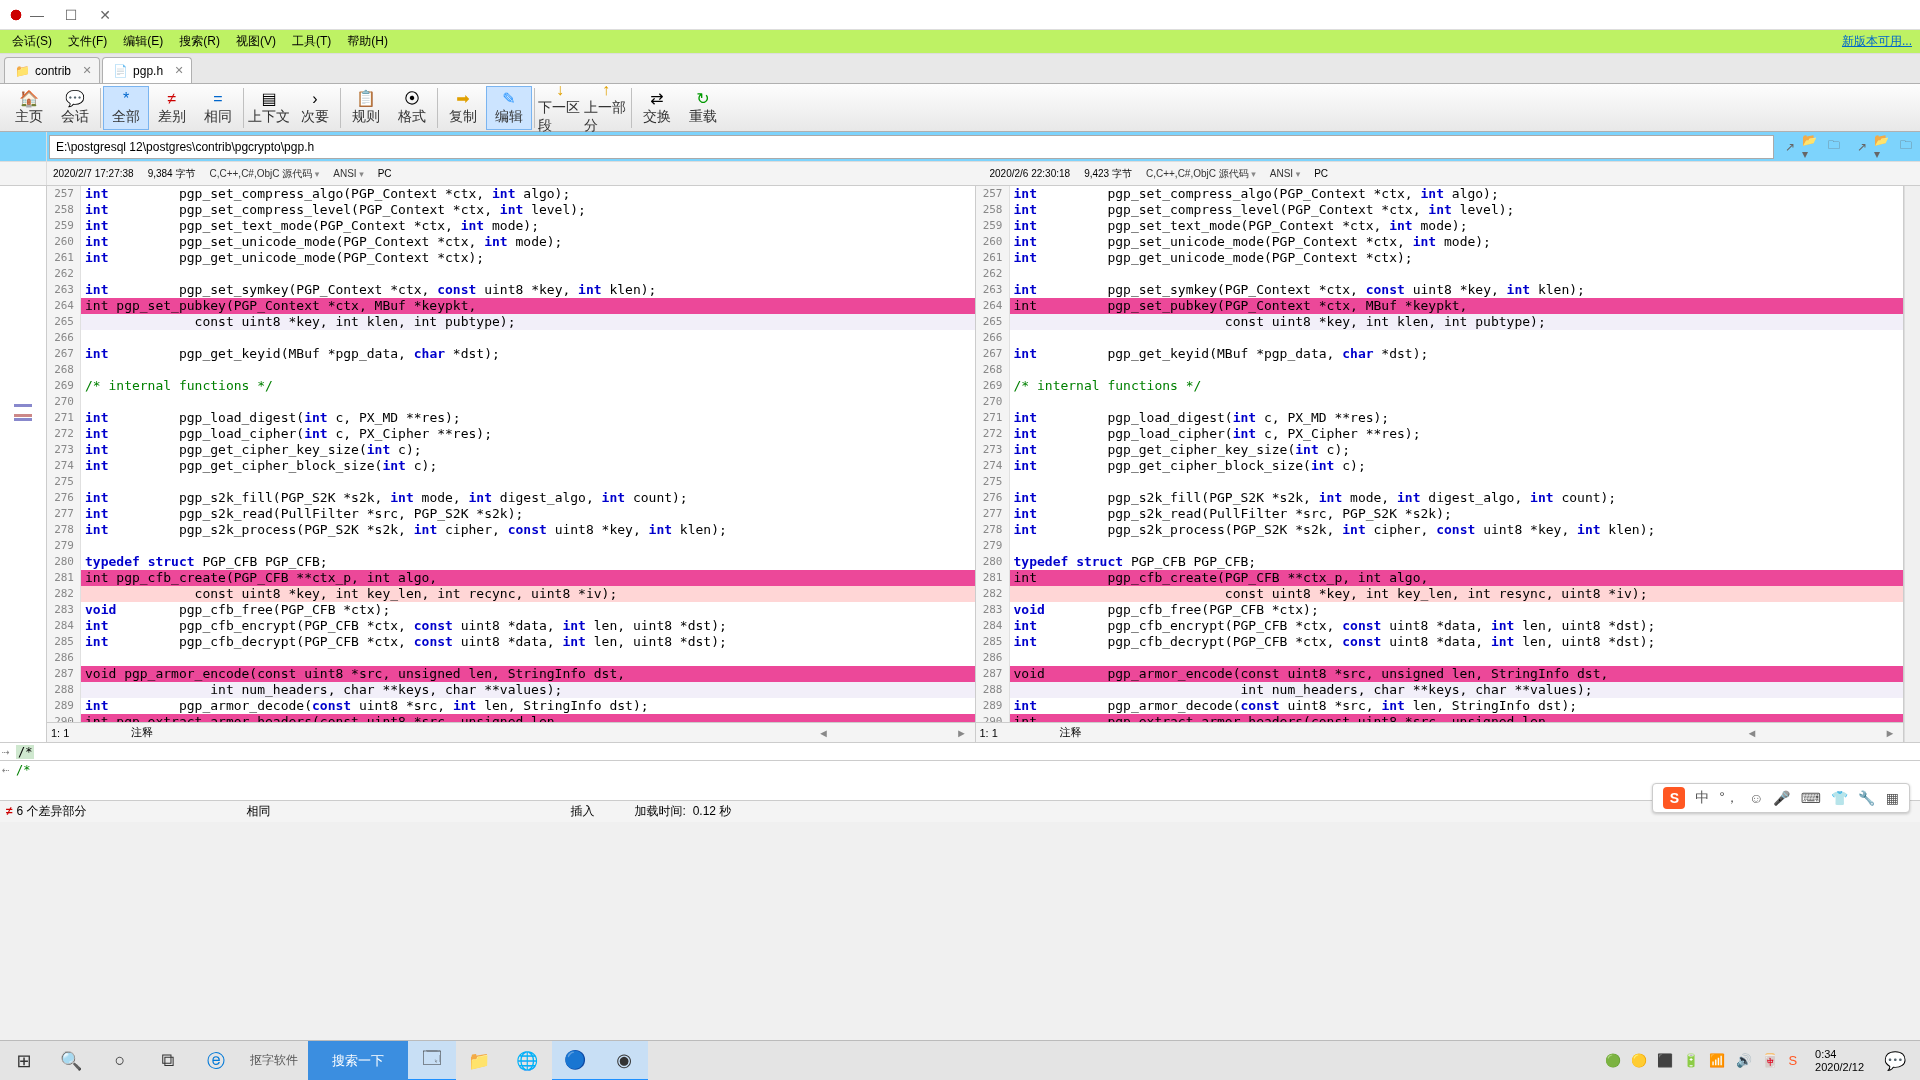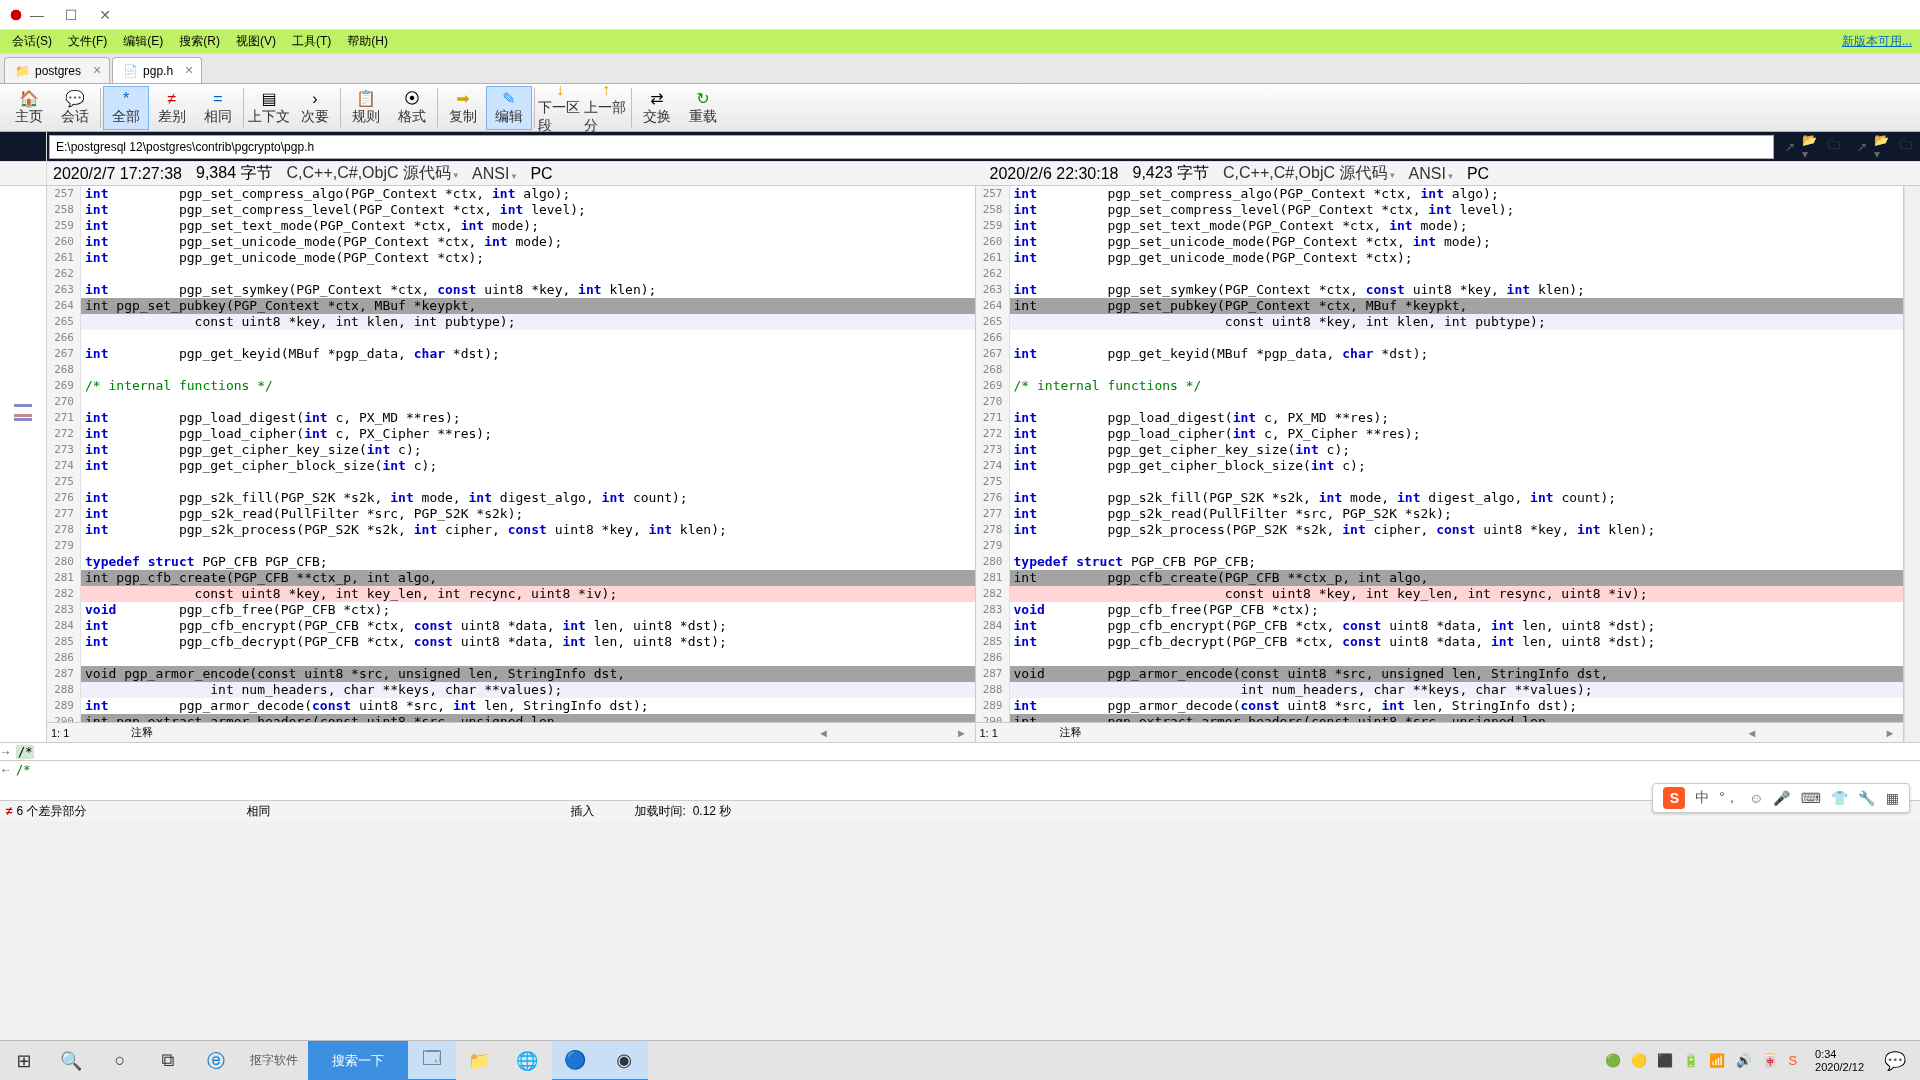--- a/index.html
+++ b/index.html
@@ -17,39 +17,39 @@
 .tab { display: flex; align-items: center; height: 26px; padding: 0 28px 0 10px; background: #f4f4f4; border: 1px solid #b0b0b0; border-bottom: none; border-radius: 4px 4px 0 0; margin-right: 2px; position: relative; }
 .tab.active { background: #fff; }
 .tab .tab-icon { width: 14px; height: 14px; margin-right: 6px; }
 .tab .tab-close { position: absolute; right: 6px; top: 6px; width: 12px; height: 12px; color: #888; font-size: 11px; text-align: center; line-height: 12px; }
 .toolbar { height: 48px; background: linear-gradient(#fdfdfd, #e8e8e8); display: flex; align-items: center; padding: 0 6px; border-bottom: 1px solid #b0b0b0; gap: 0; }
 .tool-btn { display: flex; flex-direction: column; align-items: center; justify-content: center; width: 46px; height: 44px; border: 1px solid transparent; cursor: default; }
 .tool-btn.active { background: #cce4ff; border: 1px solid #7ab4f0; }
 .tool-btn .ticon { height: 18px; font-size: 16px; display: flex; align-items: center; justify-content: center; }
 .tool-btn .tlabel { font-size: 14px; color: #333; }
 .tool-sep { width: 1px; height: 40px; background: #c0c0c0; margin: 0 2px; }
-.pathbar { height: 30px; background: #0f172a; display: flex; align-items: center; border-bottom: 1px solid #ddd; }
+.pathbar { height: 30px; background: #7dd3fc; display: flex; align-items: center; border-bottom: 1px solid #ddd; }
 .pathbar .gutter-spacer { width: 47px; border-right: 1px solid #ddd; height: 100%; }
 .path-input { flex: 1; height: 24px; border: 1px solid #aaa; padding: 0 6px; font-size: 12px; background: #fff; margin: 0 2px; }
 .path-icons { display: flex; gap: 2px; padding: 0 4px; }
 .path-icons span { width: 20px; height: 20px; display: flex; align-items: center; justify-content: center; color: #666; }
-.infobar { height: 24px; background: #f4f4f4; display: flex; border-bottom: 1px solid #ccc; font-size: 16px; }
+.infobar { height: 24px; background: #f4f4f4; display: flex; border-bottom: 1px solid #ccc; font-size: 10px; }
 .infobar .gutter-spacer { width: 47px; border-right: 1px solid #ddd; }
 .info-side { flex: 1; display: flex; align-items: center; gap: 14px; padding: 0 6px; }
 .info-side .drop { color: #333; }
 .info-side .drop::after { content: " ▾"; color: #888; font-size: 9px; }
 .main { height: 860px; display: flex; background: #fff; }
 .overview { width: 47px; background: #fff; border-right: 1px solid #ccc; position: relative; }
 .overview .marker { position: absolute; left: 14px; width: 18px; height: 3px; }
 .pane { flex: 1; display: flex; flex-direction: column; border-right: 1px solid #ccc; overflow: hidden; }
 .code-area { flex: 1; overflow: hidden; font-family: Consolas, monospace; font-size: 13px; position: relative; }
 .code-line { display: flex; height: 16px; line-height: 16px; white-space: pre; }
 .gutter { width: 34px; text-align: right; padding-right: 6px; color: #888; background: #f4f4f4; border-right: 1px solid #e0e0e0; font-size: 11px; position: relative; }
 .code-text { padding-left: 4px; flex: 1; }
-.line-diff { background: #a3a3a3; }
+.line-diff { background: #ec4899; }
 .line-diff-soft { background: #f2eff9; }
 .line-del { background: #ffd6d6; }
 .kw { color: #0000cc; font-weight: bold; }
 .cm { color: #008000; }
 .pane-status { height: 20px; background: #f4f4f4; border-top: 1px solid #ccc; display: flex; align-items: center; font-size: 11px; padding: 2px 4px; }
 .pane-status .pos { width: 80px; }
 .pane-status .desc { flex: 1; }
 .pane-status .scroll-arrow { width: 18px; text-align: center; color: #888; }
 .vscroll { width: 16px; background: #f0f0f0; border-left: 1px solid #ddd; }
 .bottom-area { background: #fff; }
@@ -87,21 +87,21 @@
   <span class="menu-item">视图(V)</span>
   <span class="menu-item">工具(T)</span>
   <span class="menu-item">帮助(H)</span>
   <span class="spacer"></span>
   <span class="link">新版本可用...</span>
 </div>
 
 <div class="tabbar">
   <div class="tab">
     <span class="tab-icon">📁</span>
-    <span>postgres</span>
+    <span>contrib</span>
     <span class="tab-close">✕</span>
   </div>
   <div class="tab active">
     <span class="tab-icon">📄</span>
     <span>pgp.h</span>
     <span class="tab-close">✕</span>
   </div>
 </div>
 
 <div class="toolbar" id="toolbar">

